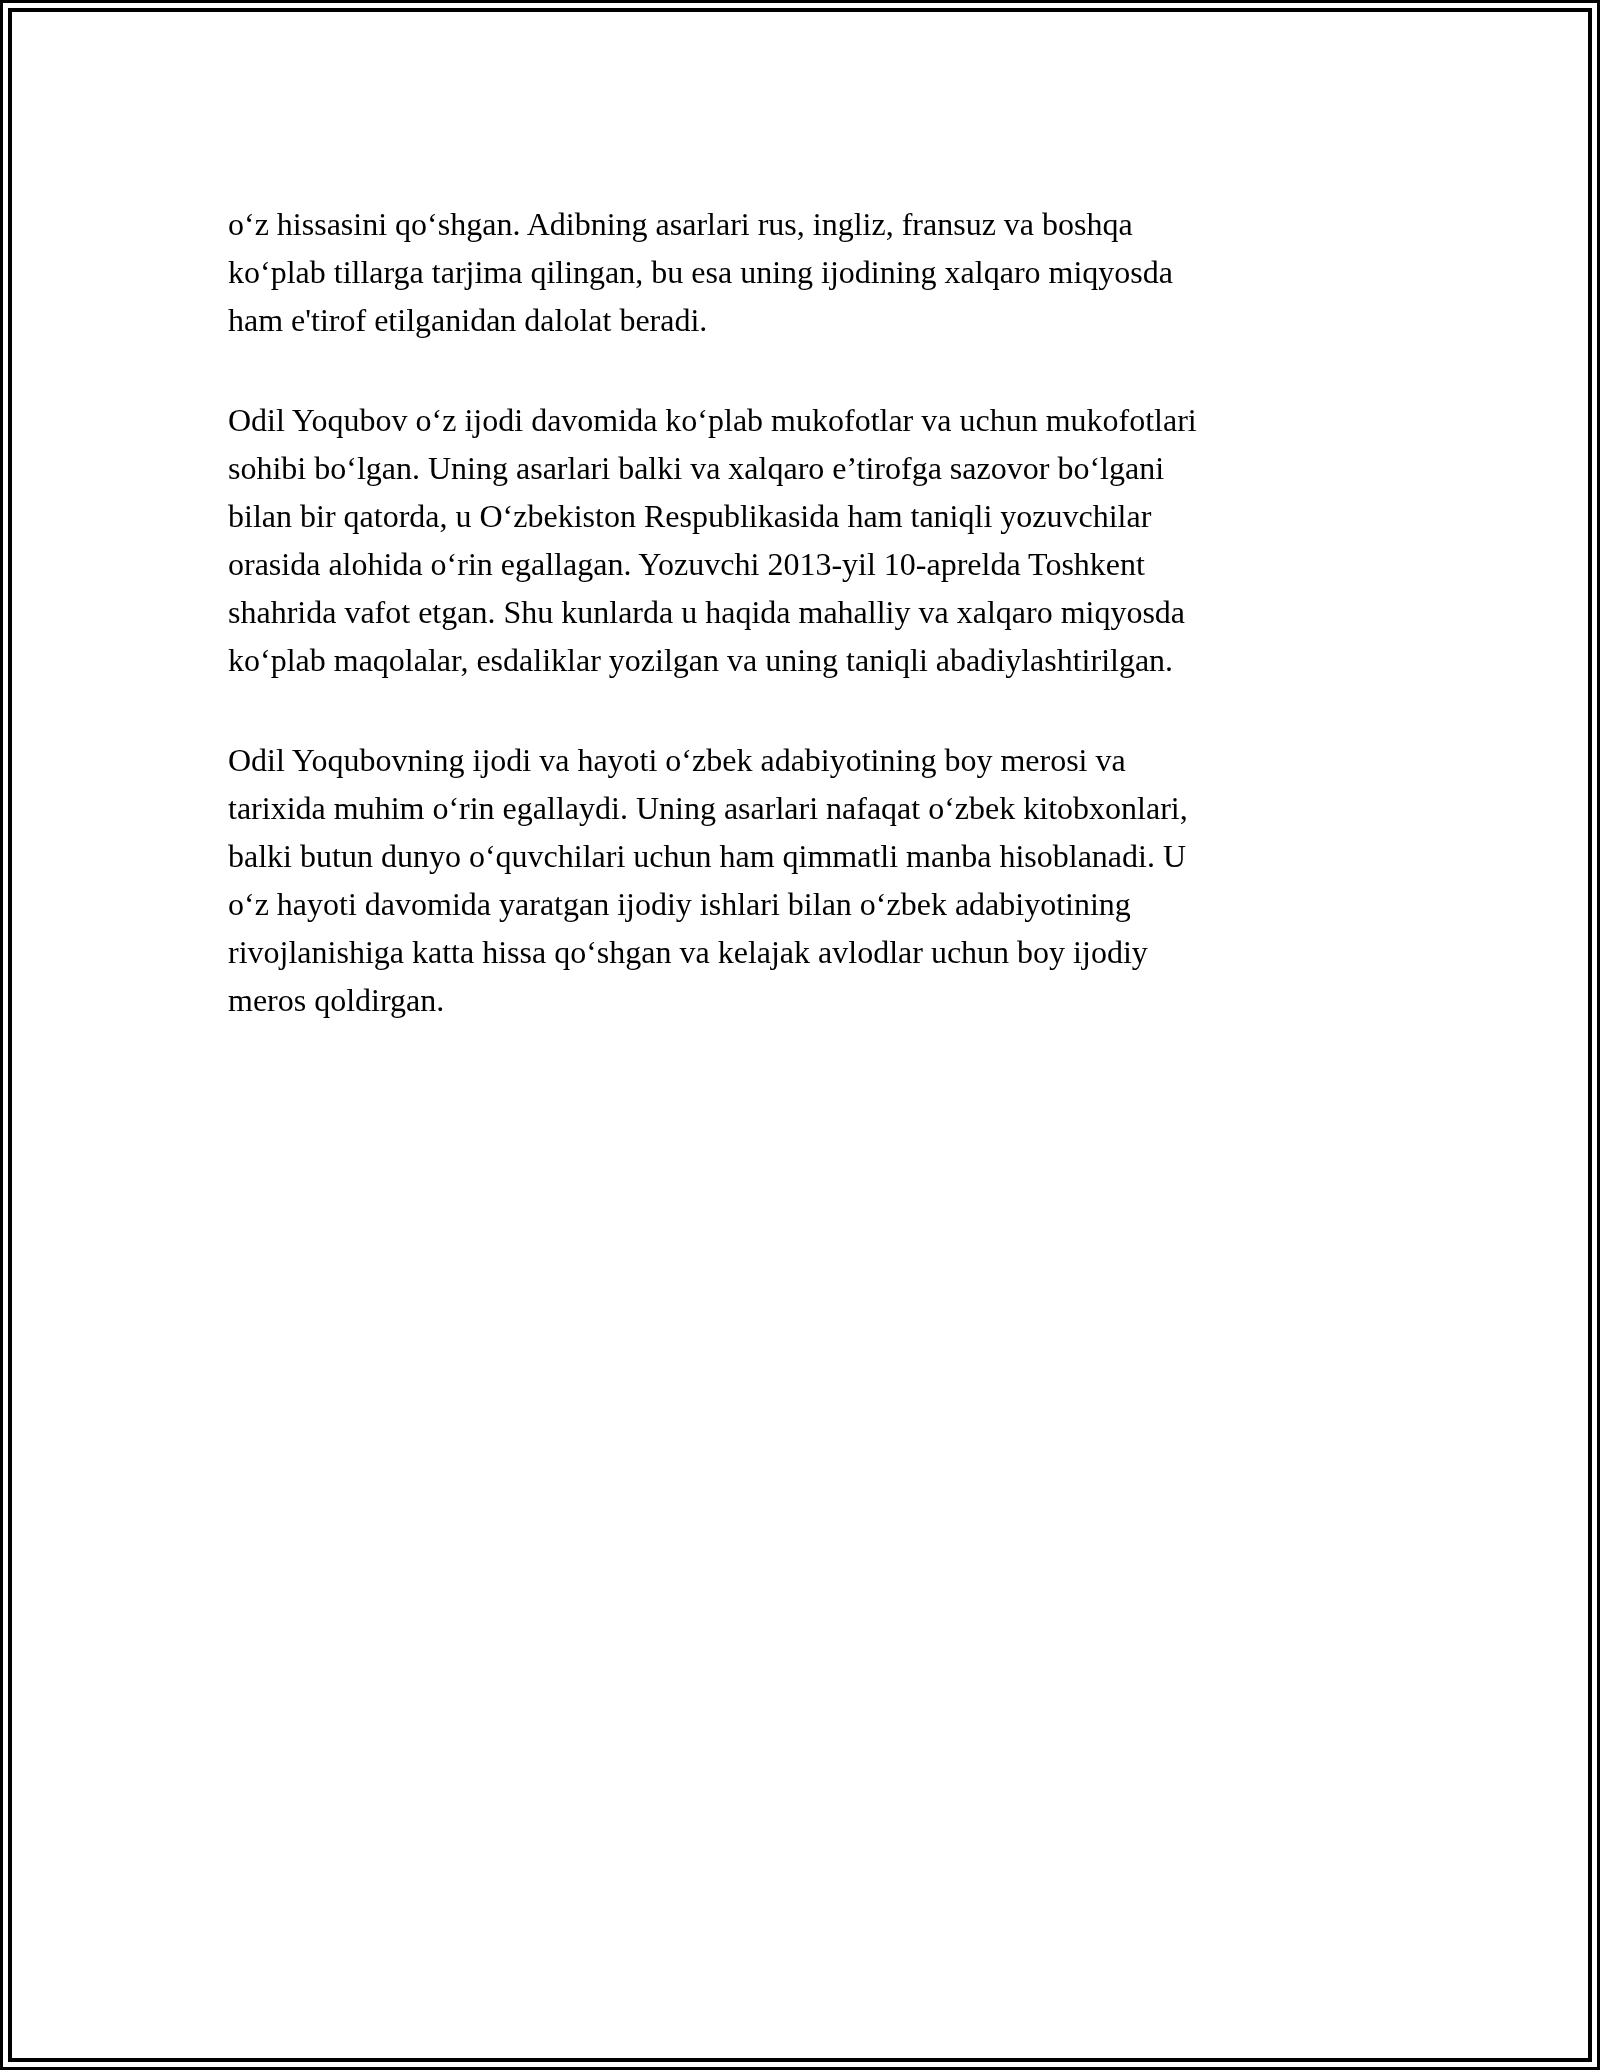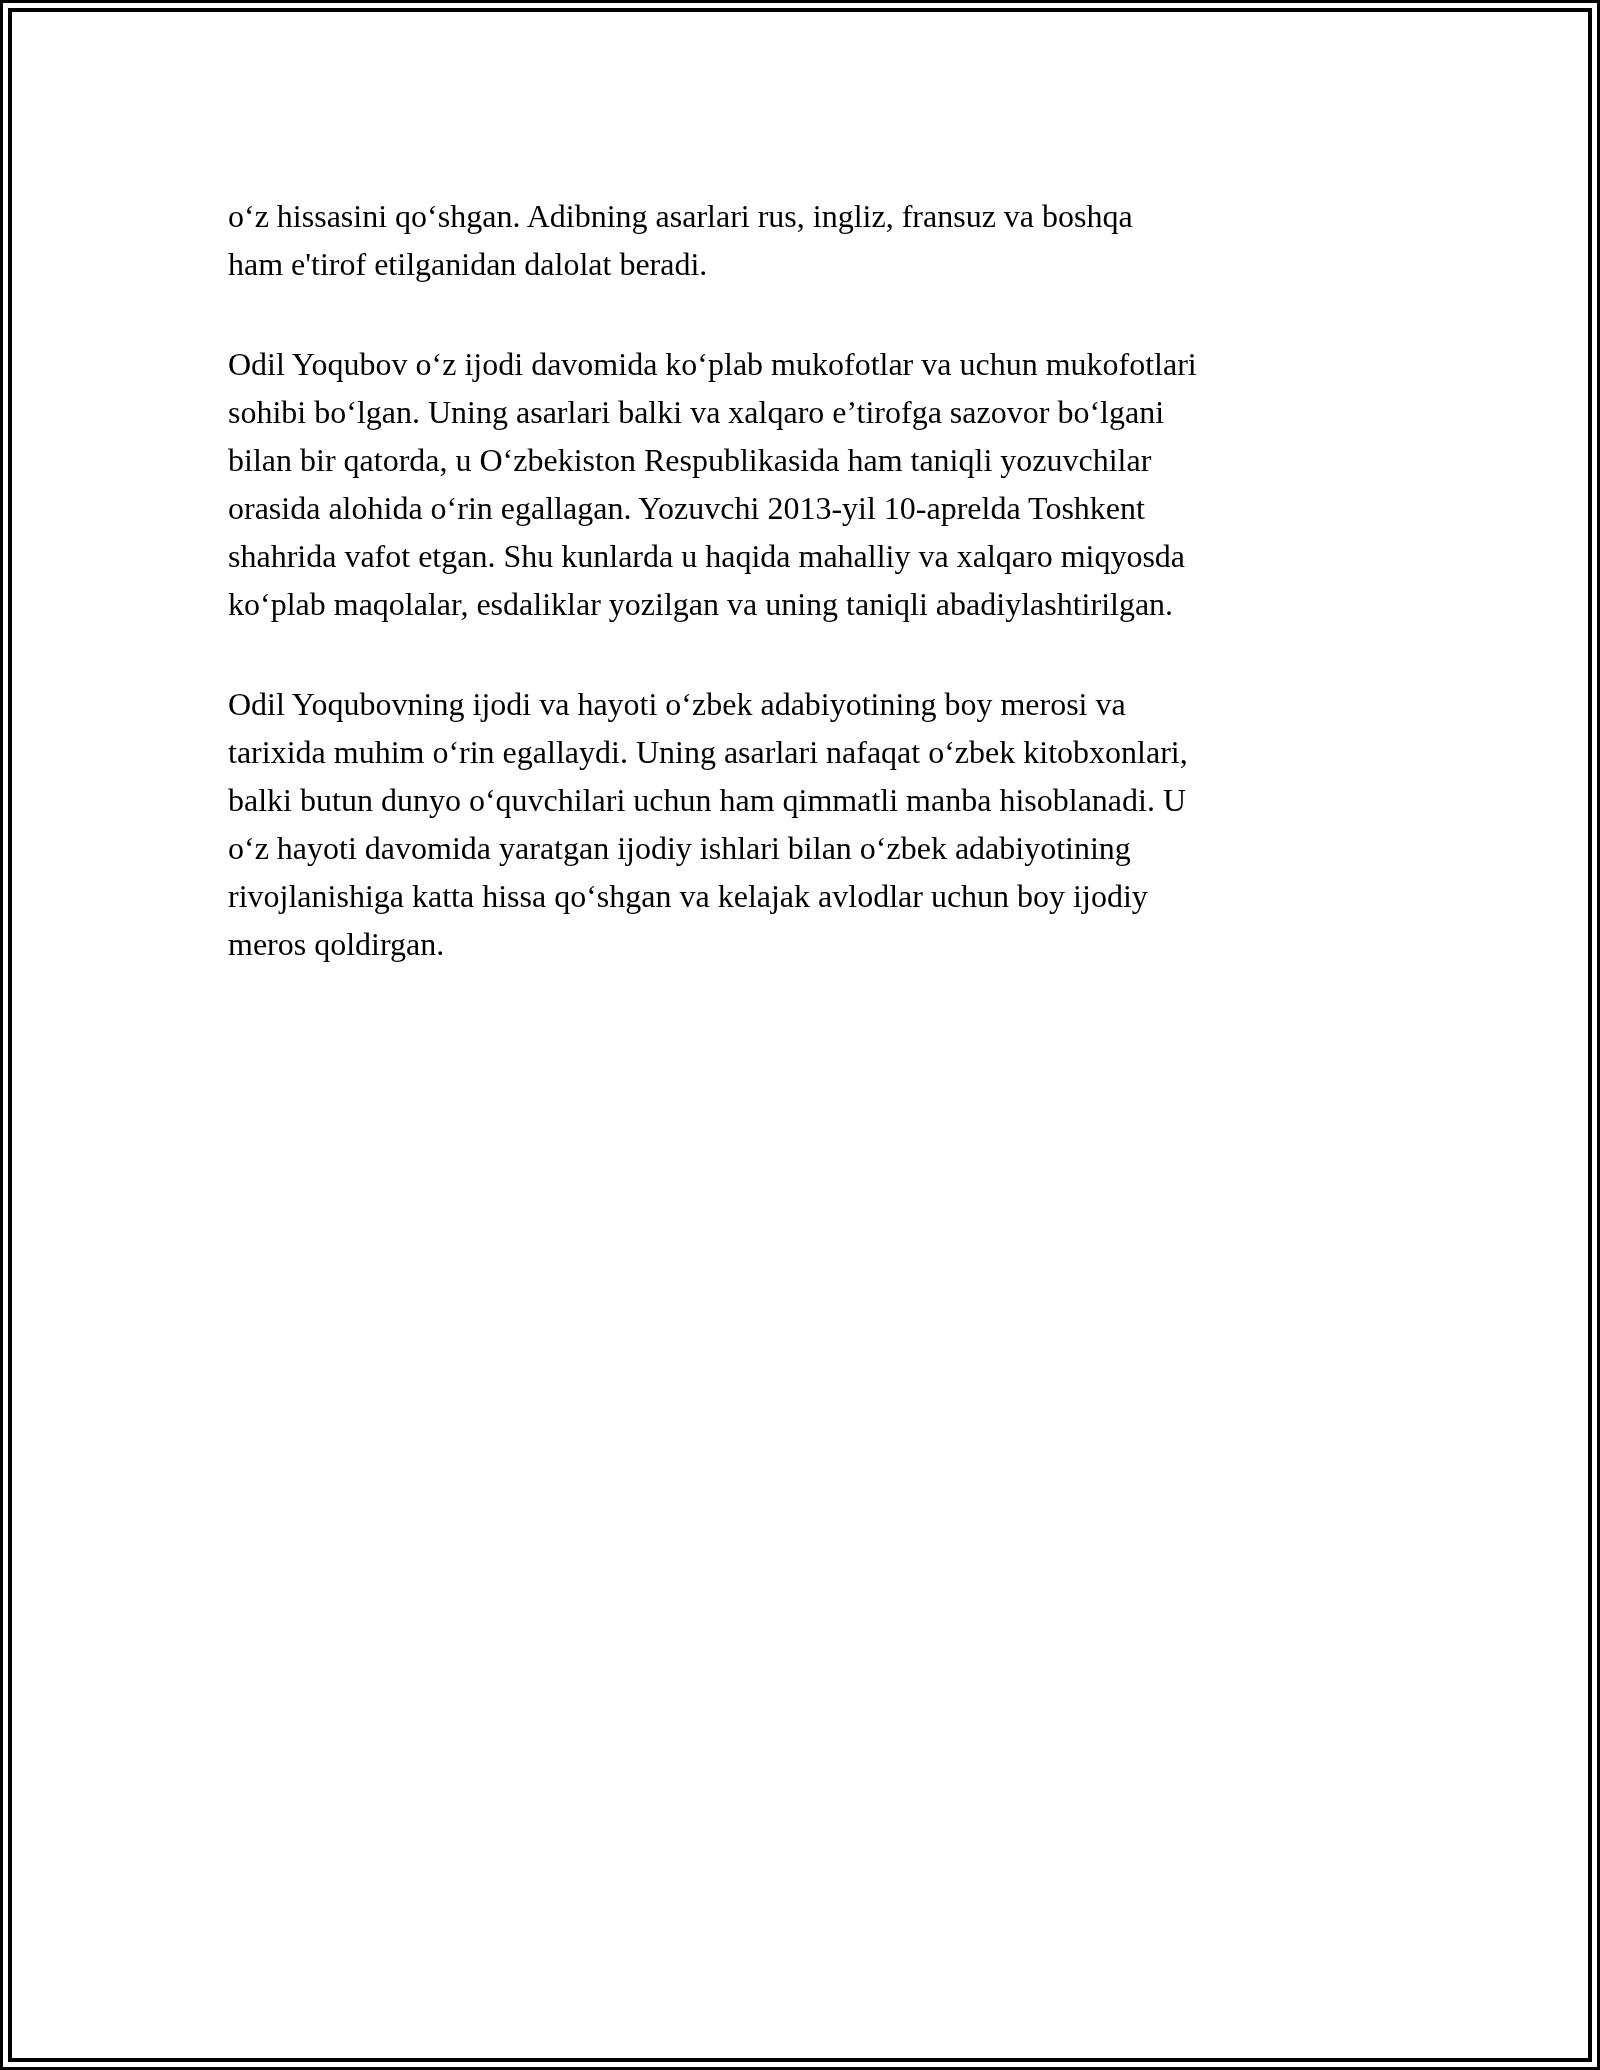--- a/index.html
+++ b/index.html
@@ -25,35 +25,36 @@
   .content {
     box-sizing: border-box;
     padding: 180px 30px 0 216px;
     font-family: "Liberation Serif", "DejaVu Serif", serif;
     font-size: 32px;
     line-height: 48px;
     color: #000000;
     text-align: left;
   }
   .paragraph {
-    margin: 0 0 52px 0;
+    margin: 8px 0 52px 0;
   }
   .line {
     white-space: nowrap;
   }
 </style>
 </head>
 <body>
 
 <div class="page">
   <div class="frame">
     <div class="content">
 
       <div class="paragraph">
         <div class="line">o‘z hissasini qo‘shgan. Adibning asarlari rus, ingliz, fransuz va boshqa</div>
+        <div class="line">ko‘plab tillarga tarjima qilingan, bu esa uning ijodining xalqaro miqyosda</div>
         <div class="line">ham e'tirof etilganidan dalolat beradi.</div>
       </div>
 
       <div class="paragraph">
         <div class="line">Odil Yoqubov o‘z ijodi davomida ko‘plab mukofotlar va uchun mukofotlari</div>
         <div class="line">sohibi bo‘lgan. Uning asarlari balki va xalqaro e’tirofga sazovor bo‘lgani</div>
         <div class="line">bilan bir qatorda, u O‘zbekiston Respublikasida ham taniqli yozuvchilar</div>
         <div class="line">orasida alohida o‘rin egallagan. Yozuvchi 2013-yil 10-aprelda Toshkent</div>
         <div class="line">shahrida vafot etgan. Shu kunlarda u haqida mahalliy va xalqaro miqyosda</div>
         <div class="line">ko‘plab maqolalar, esdaliklar yozilgan va uning taniqli abadiylashtirilgan.</div>

